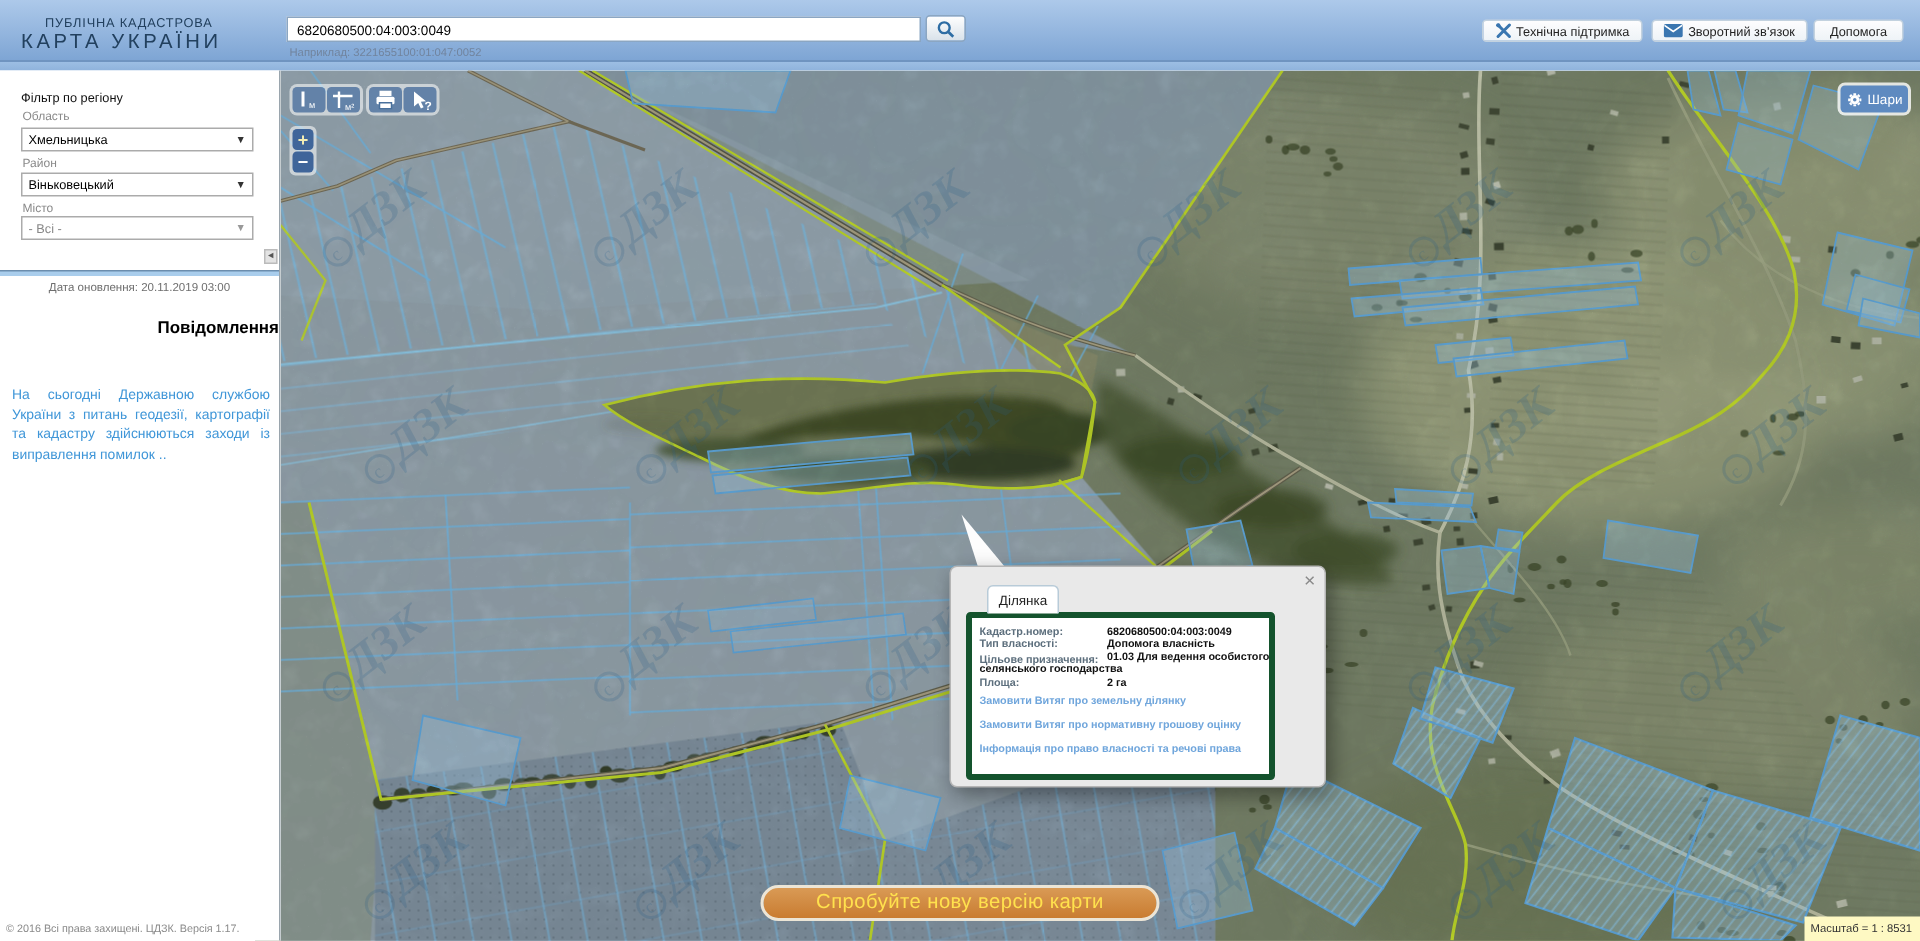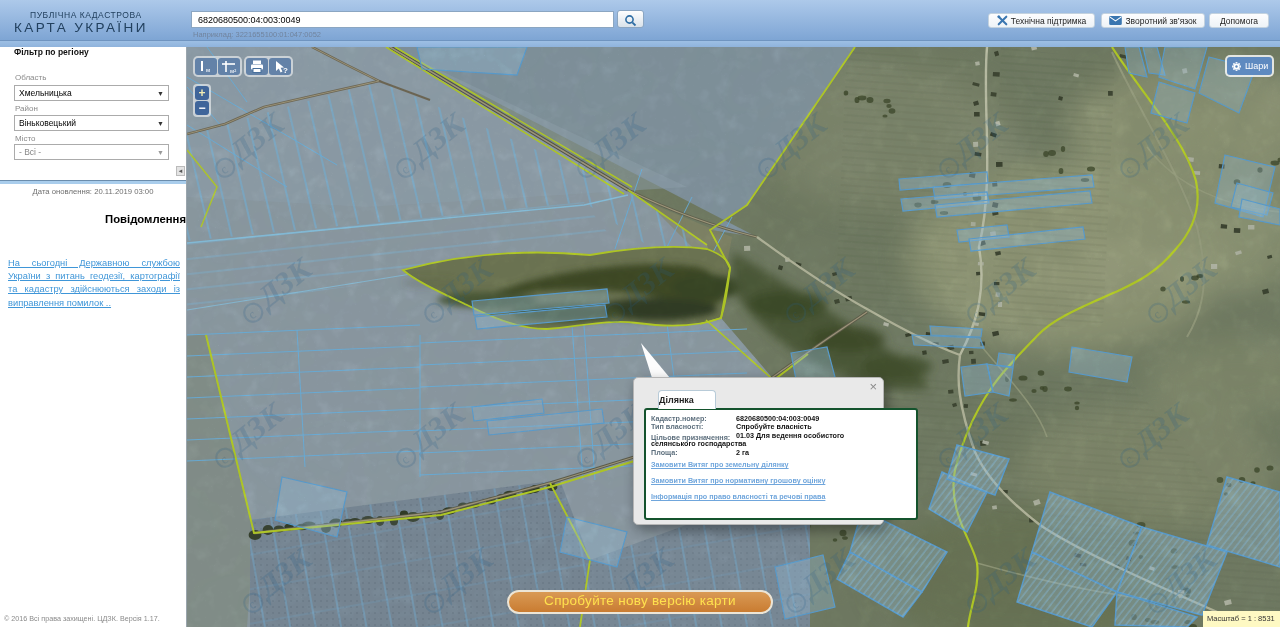--- a/index.html
+++ b/index.html
@@ -5,49 +5,49 @@
 body{width:1280px;height:627px;overflow:hidden;font-family:"Liberation Sans",sans-serif;position:relative;background:#fff}
 .header{position:absolute;left:0;top:0;width:1280px;height:47px;background:linear-gradient(#adc9ea,#7ea5d4 40px,#9dbfe4 41px,#8fb3dc)}
 .header:after{content:"";position:absolute;left:0;top:40px;width:100%;height:1px;background:#6f94c0}
 .logo1{position:absolute;left:30px;top:10px;font-size:8.5px;letter-spacing:0.55px;color:#22405e}
 .logo2{position:absolute;left:14px;top:20px;font-size:13.5px;letter-spacing:2.4px;color:#22405e}
 .srch{position:absolute;left:191px;top:11px;width:423px;height:17px;border:1px solid #8ba6c2;background:#fff;font-size:9px;padding:1px 6px;font-family:"Liberation Sans",sans-serif;color:#000}
 .hint{position:absolute;left:193px;top:30px;font-size:7.5px;color:#71849e}
 .sbtn{position:absolute;left:617px;top:10px;width:27px;height:18px;border:1px solid #8ba6c2;border-radius:3px;background:linear-gradient(#fefefe,#d9e2ea);text-align:center;padding-top:2px}
 .hbtn{position:absolute;top:13px;height:15px;border:1px solid #c3d2df;border-radius:3px;background:linear-gradient(#fdfdfe,#eef3f7);font-size:8.5px;color:#222;display:flex;align-items:center;justify-content:center;gap:3px;white-space:nowrap}
 .sidebar{position:absolute;left:0;top:47px;width:187px;height:580px;background:#fff;border-right:1px solid #9aa5ad}
-.flt{position:absolute;left:14px;top:0;font-weight:bold;font-size:8.5px;color:#111}
+.flt{position:absolute;left:14px;top:13px;font-weight:normal;font-size:8.5px;color:#111}
 .lab{position:absolute;left:15px;font-size:8px;color:#8a8a8a}
 .sel{position:absolute;left:14px;width:155px;height:16px;border:1px solid #ababab;background:#fff;font-size:8.5px;color:#000;padding:2px 4px}
 .sel .ar{position:absolute;right:4px;top:4px;font-size:7px;color:#333}
 .collapse{position:absolute;left:176px;top:119px;width:9px;height:10px;background:#e3e3e3;border:1px solid #bbb;font-size:6px;color:#555;line-height:8px;text-align:center}
 .bluebar{position:absolute;left:0;top:133px;width:186px;height:4px;background:#a9cdec;border-top:1px solid #6b8dad}
 .dat{position:absolute;left:0;top:140px;width:186px;text-align:center;font-size:7.7px;color:#6e6e6e}
 .msgh{position:absolute;left:0;top:166px;width:186px;text-align:right;font-weight:bold;font-size:11.3px;color:#000}
 .msg1{position:absolute;left:6px;top:184px;width:174px;text-align:center;font-size:10.3px;color:#333;line-height:11.5px}
-.msg2{position:absolute;left:8px;top:210px;width:172px;font-size:9.3px;color:#3f96d8;line-height:13.2px;text-decoration:underline}
+.msg2{position:absolute;left:8px;top:210px;width:172px;font-size:9.3px;color:#3f96d8;line-height:13.2px;}
 .msg2 div{text-align:justify;text-align-last:justify}
 .msg2 div.last{text-align-last:left}
 .copy{position:absolute;left:4px;top:567px;font-size:7.2px;color:#8a8a8a}
 .map{position:absolute;left:187px;top:47px;width:1093px;height:580px;overflow:hidden}
 .tbgrp{position:absolute;background:rgba(255,255,255,0.55);border-radius:5px;padding:2px;display:flex;gap:1px}
 .tbtn{width:22px;height:17px;background:rgba(73,110,156,0.8);border-radius:3px;display:flex;align-items:center;justify-content:center}
 .zbox{position:absolute;left:193px;top:84px;background:rgba(255,255,255,0.55);border-radius:4px;padding:2px;display:flex;flex-direction:column;gap:1px}
 .zbtn{width:14px;height:14px;background:#3f659a;border-radius:3px;color:#fff;display:flex;align-items:center;justify-content:center;font-size:12px;font-weight:bold}
 .layers{position:absolute;left:1225px;top:55px;background:rgba(255,255,255,0.8);border-radius:5px;padding:2px}
 .laybtn{background:#5e8ac0;border-radius:3px;height:18px;padding:0 4px;display:flex;align-items:center;gap:3px;color:#fff;font-size:9px}
 .scale{position:absolute;left:1203px;top:611px;width:77px;height:32px;background:#fef9c3;font-size:7.5px;color:#333;padding:3px 0 16px 4px;white-space:nowrap}
 .newver{position:absolute;left:507px;top:590px;width:266px;height:24px;border:2px solid #ece5d6;border-radius:12px;background:linear-gradient(#d99a55,#c97c31);color:#ffe14d;font-size:13.5px;text-align:center;line-height:18px;letter-spacing:0.3px}
 .popup{position:absolute;left:633px;top:377px;width:251px;height:148px;background:#e9e9e9;border:1px solid #b5b5b5;border-radius:5px;box-shadow:3px 5px 14px rgba(0,0,0,0.4)}
-.ptab{position:absolute;left:24px;top:12px;width:58px;height:19px;background:#fff;border:1px solid #b8cbd8;border-bottom:none;border-radius:4px 4px 0 0;font-weight:bold;font-size:9px;text-align:left;line-height:18px;color:#222;z-index:2}
-.pbody{position:absolute;left:10px;top:30px;width:274px;height:112px;background:#fff;border:2px solid #14532d;border-radius:3px}
+.ptab{position:absolute;left:24px;top:12px;width:48px;height:19px;background:#fff;border:1px solid #b8cbd8;border-bottom:none;border-radius:4px 4px 0 0;font-weight:normal;font-size:9px;text-align:center;line-height:18px;color:#222;z-index:2}
+.pbody{position:absolute;left:10px;top:30px;width:206px;height:112px;background:#fff;border:4px solid #14532d;border-radius:3px}
 .prow{position:absolute;font-size:7.2px;font-weight:bold;white-space:nowrap}
 .plab{color:#5d6f7d}
 .pval{color:#111}
-.plink{position:absolute;left:5px;font-size:7.2px;font-weight:bold;color:#70a6dc;text-decoration:underline;white-space:nowrap}
+.plink{position:absolute;left:5px;font-size:7.2px;font-weight:bold;color:#70a6dc;white-space:nowrap}
 .pclose{position:absolute;right:6px;top:1px;font-size:13px;color:#8a8a8a}
 </style></head>
 <body>
 <div class="map">
     <svg width="1093" height="580" viewBox="0 0 1093 580" xmlns="http://www.w3.org/2000/svg" style="position:absolute;left:0;top:0">
       <defs>
 <pattern id="p1" width="21" height="12" patternUnits="userSpaceOnUse" patternTransform="rotate(-13)">
  <line x1="1" y1="-2" x2="1" y2="14" stroke="rgba(128,200,244,0.95)" stroke-width="1.2"></line>
 </pattern>
 <pattern id="p2" width="20" height="15" patternUnits="userSpaceOnUse" patternTransform="rotate(-6)">
@@ -495,21 +495,21 @@
     <polygon points="5,5 34,40 16,40" fill="#fdfdfd"></polygon>
   </svg>
 
 <div class="popup">
  <div class="ptab">Ділянка</div>
  <div class="pclose">×</div>
  <div class="pbody">
   <div class="prow plab" style="left:5px;top:4px">Кадастр.номер:</div>
   <div class="prow pval" style="left:90px;top:4px">6820680500:04:003:0049</div>
   <div class="prow plab" style="left:5px;top:12.4px">Тип власності:</div>
-  <div class="prow pval" style="left:90px;top:12.4px">Спробуйте власність</div>
+  <div class="prow pval" style="left:90px;top:12.4px">Допомога власність</div>
   <div class="prow plab" style="left:5px;top:23px">Цільове призначення:</div>
   <div class="prow pval" style="left:90px;top:20.8px">01.03 Для ведення особистого</div>
   <div class="prow pval" style="left:5px;top:29.2px">селянського господарства</div>
   <div class="prow plab" style="left:5px;top:37.6px">Площа:</div>
   <div class="prow pval" style="left:90px;top:37.6px">2 га</div>
   <div class="plink" style="top:50px">Замовити Витяг про земельну ділянку</div>
   <div class="plink" style="top:66px">Замовити Витяг про нормативну грошову оцінку</div>
   <div class="plink" style="top:82px">Інформація про право власності та речові права</div>
  </div>
 </div>

